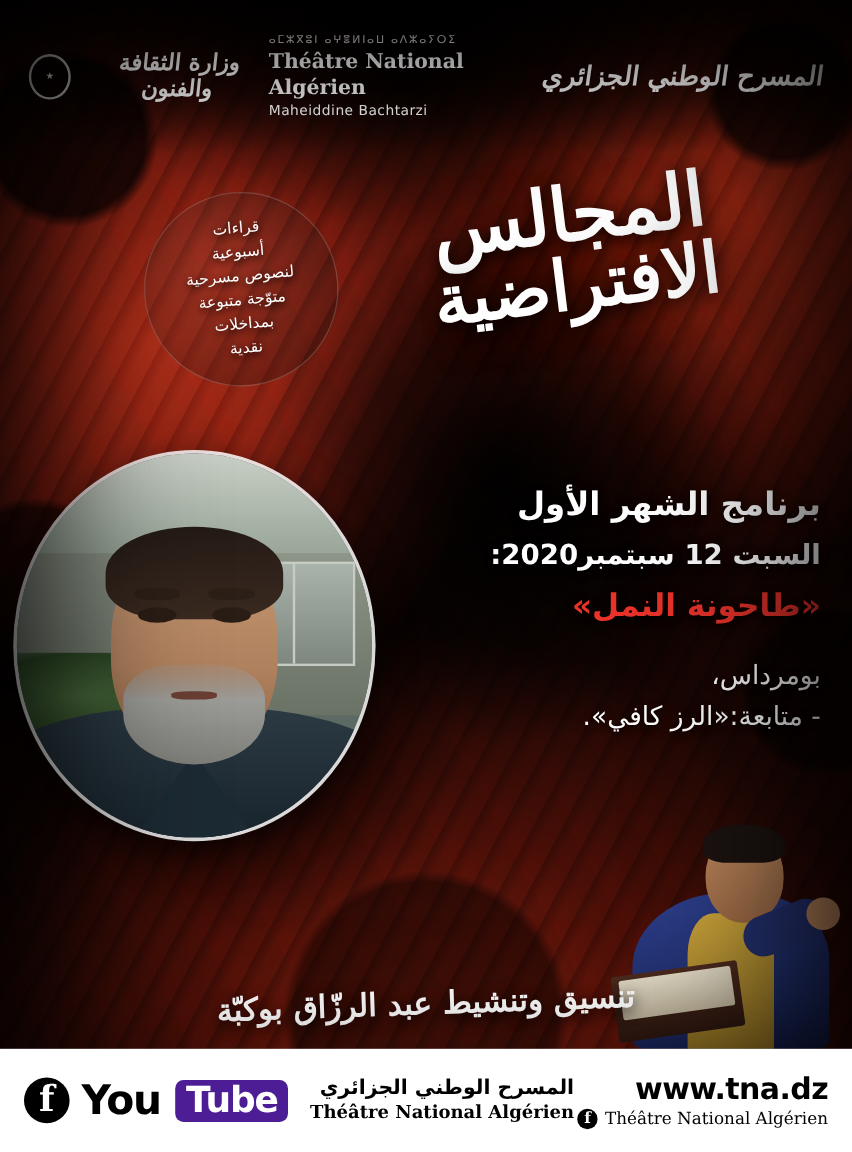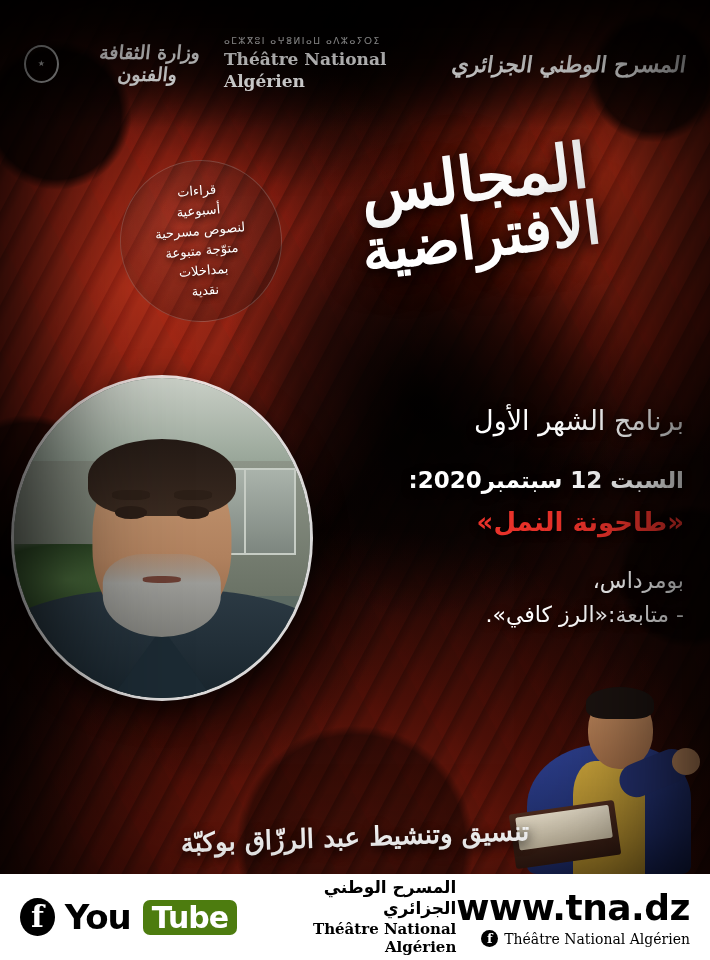--- a/index.html
+++ b/index.html
@@ -227,21 +227,21 @@
 
   
   .programme{
     position:absolute;right:26px;top:400px;width:330px;
     direction:rtl;text-align:right;color:#fff;
     font-family:"DejaVu Sans", sans-serif;
     text-shadow:0 2px 8px rgba(0,0,0,.95);
     line-height:1.55;
   }
   .programme .pl{display:block;}
-  .programme .ln1{font-size:27px;font-weight:normal;margin-bottom:21px;}
+  .programme .ln1{font-size:27px;font-weight:bold;margin-bottom:4px;}
   .programme .ln2{font-size:23px;font-weight:bold;margin-bottom:4px;}
   .programme .ln3{font-size:26px;font-weight:bold;color:#e8322a;margin-bottom:21px;}
   .programme .ln4{font-size:22px;}
   .programme .ln4 b{font-weight:bold;}
   .programme .ln5{font-size:22px;}
   .programme .ln6{font-size:22px;}
 
   
   .presenter{
     position:absolute;right:8px;bottom:86px;width:190px;height:210px;
@@ -308,40 +308,40 @@
     background:#000;color:#fff;
     display:flex;align-items:center;justify-content:center;
     font-family:"DejaVu Serif", serif;font-size:30px;font-weight:bold;
     line-height:1;
   }
   .yt-word{
     font-family:"DejaVu Sans", sans-serif;
     font-size:34px;font-weight:bold;color:#000;letter-spacing:-1px;
   }
   .yt-tube{
-    background:#4d7c0f;color:#fff;
+    background:#4c1d95;color:#fff;
     font-family:"DejaVu Sans", sans-serif;
     font-size:30px;font-weight:bold;
     padding:0 9px;border-radius:7px;letter-spacing:-1px;
     margin-left:2px;
   }
   .foot-names{
     margin-left:8px;text-align:right;line-height:1.25;
   }
   .foot-names .ar{
     direction:rtl;font-size:17px;font-weight:bold;color:#000;display:block;
   }
   .foot-names .fr{
     font-family:"DejaVu Serif", serif;
     font-size:15px;font-weight:bold;color:#000;display:block;
   }
   .foot-right{text-align:right;}
   .foot-right .url{
     font-family:"DejaVu Sans", sans-serif;
-    font-size:36px;font-weight:bold;color:#000;display:block;letter-spacing:-.5px;
+    font-size:25px;font-weight:bold;color:#000;display:block;letter-spacing:-.5px;
   }
   .foot-right .fbline{
     display:flex;align-items:center;justify-content:flex-end;gap:6px;margin-top:2px;
   }
   .fb-mini{
     width:17px;height:17px;border-radius:50%;
     background:#000;color:#fff;
     display:flex;align-items:center;justify-content:center;
     font-family:"DejaVu Serif", serif;font-size:13px;font-weight:bold;line-height:1;
   }
@@ -364,20 +364,21 @@
     <div class="logo-left">
       <div class="logo-left-row">
         <span class="min-seal">★</span>
         <span class="ar-calli">وزارة الثقافة والفنون</span>
       </div>
     </div>
 
     <div class="logo-center">
       <span class="tifinagh">ⴰⵎⵣⴳⵓⵏ ⴰⵖⴻⵍⵏⴰⵡ ⴰⴷⵣⴰⵢⵔⵉ</span>
       <span class="fr1">Théâtre National Algérien</span>
+      <span class="fr2">Maheiddine Bachtarzi</span>
     </div>
 
     <div class="logo-right">
       <span class="ar-calli">المسرح الوطني الجزائري</span>
     </div>
   </div>
 
   <div class="title-calli">
     <span class="l1">المجالس</span>
     <span class="l2">الافتراضية</span>

